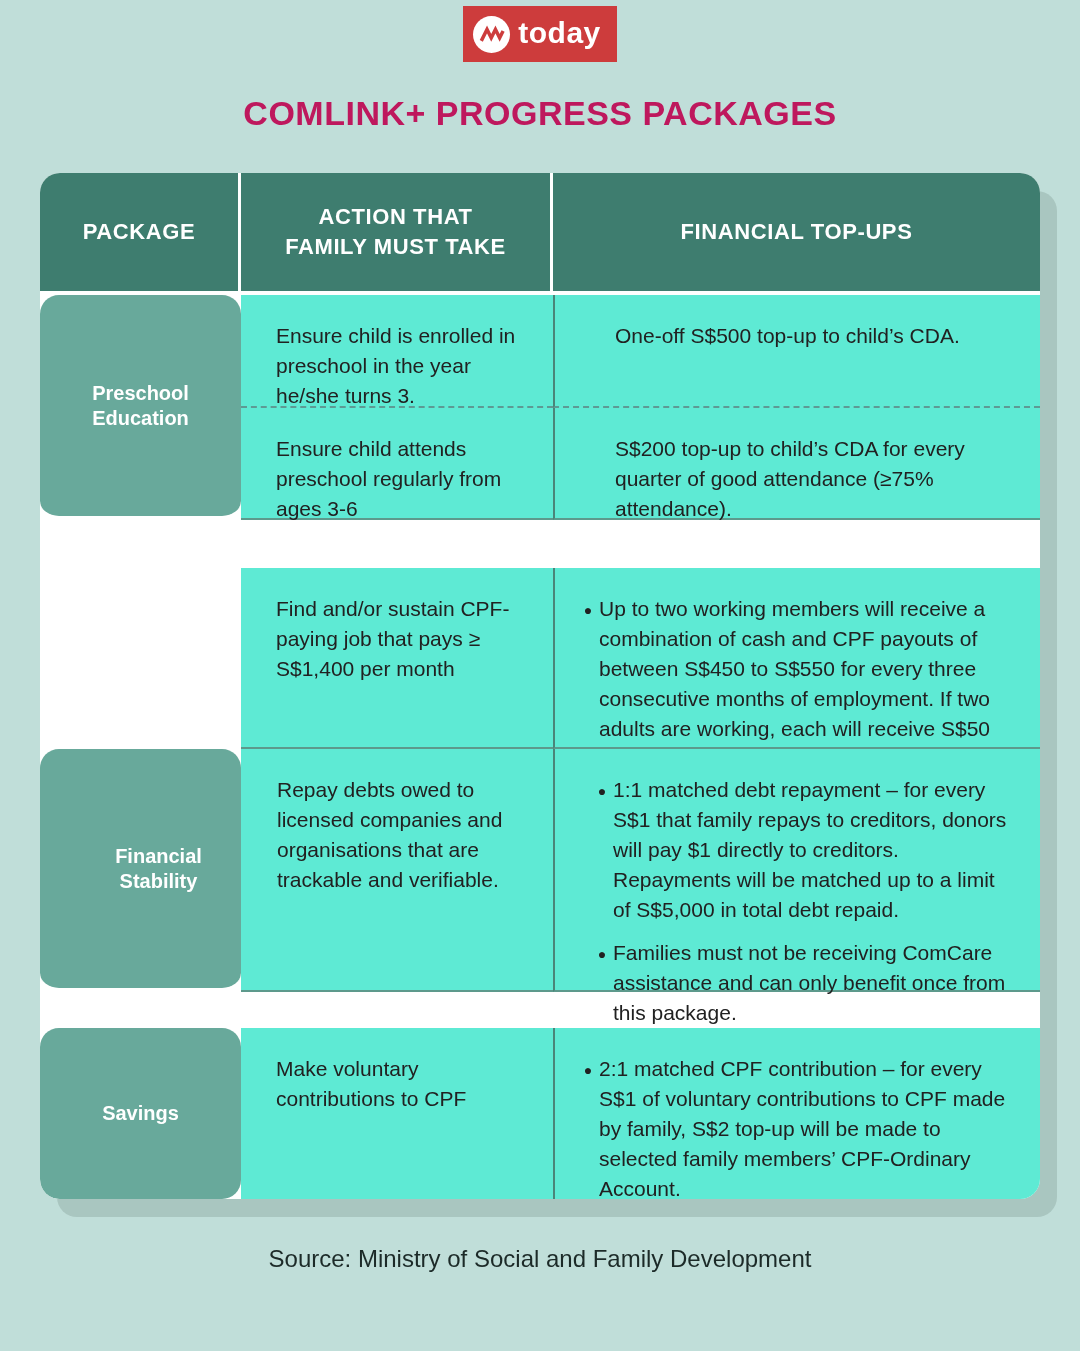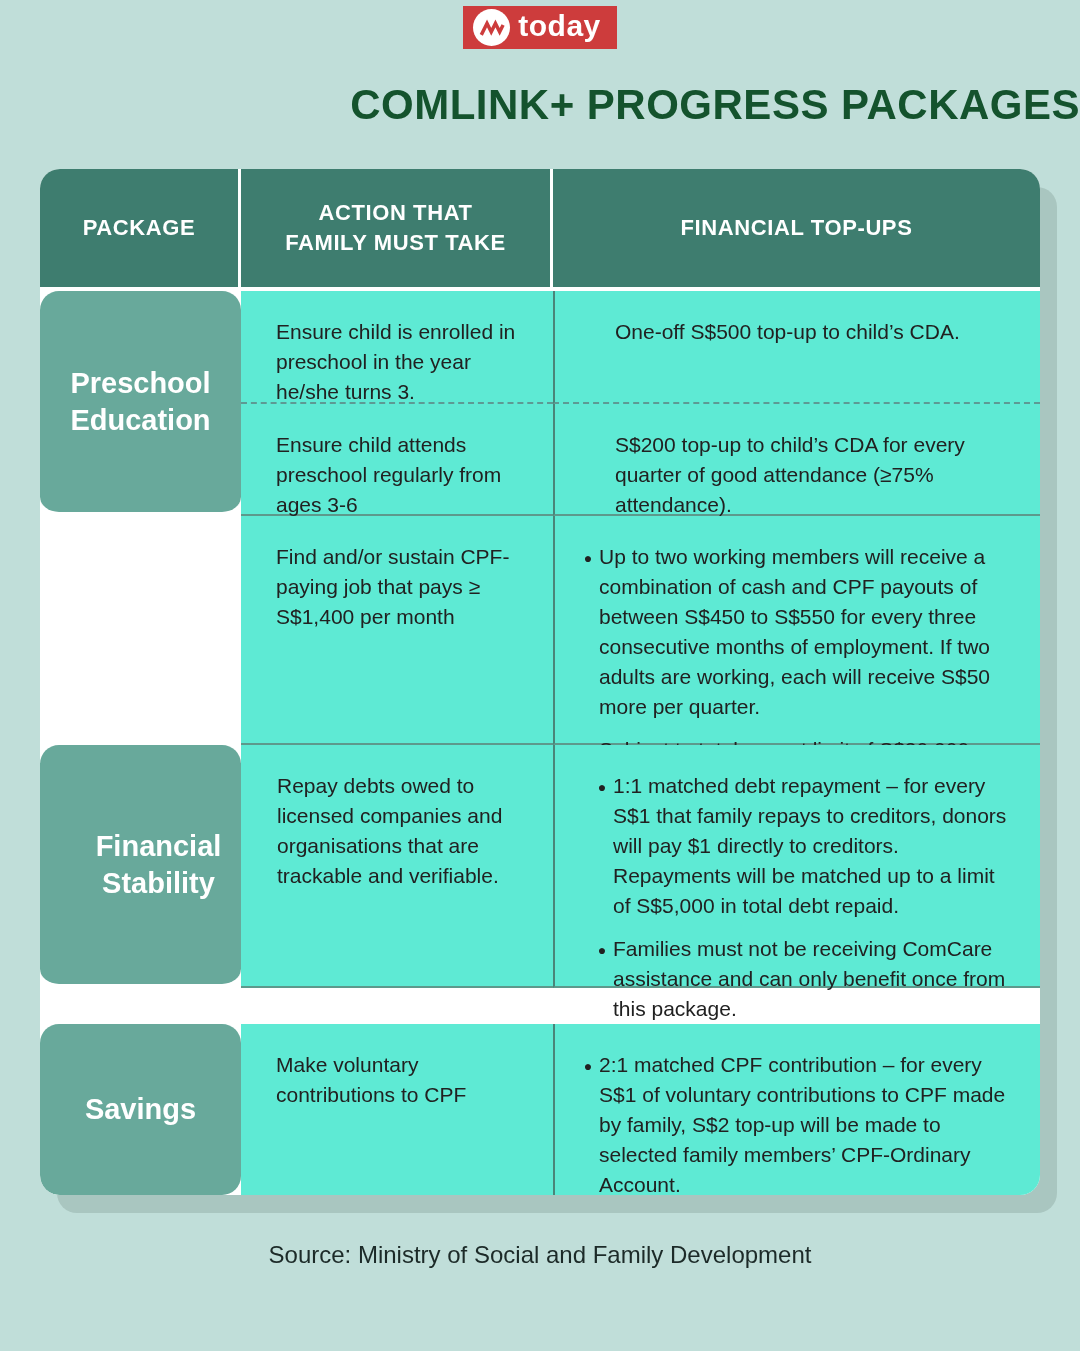--- a/index.html
+++ b/index.html
@@ -13,21 +13,21 @@
     font-family: "Liberation Sans", sans-serif;
     overflow: hidden;
   }
   .logo-row {
     display: flex;
     justify-content: center;
     padding-top: 6px;
   }
   .logo {
     background: #cd3c3c;
-    height: 43px;
+    height: 56px;
     display: flex;
     align-items: center;
     padding: 0 16px 0 10px;
   }
   .logo-circle {
     width: 37px;
     height: 37px;
     border-radius: 50%;
     background: #ffffff;
     display: flex;
@@ -38,25 +38,25 @@
   }
   .logo-text {
     color: #ffffff;
     font-size: 30px;
     font-weight: bold;
     letter-spacing: 0.5px;
     padding-bottom: 3px;
   }
   .title {
     margin: 32px 0 0;
-    text-align: right;
-    font-size: 42px;
+    text-align: center;
+    font-size: 34px;
     font-weight: bold;
     letter-spacing: 0.5px;
-    color: #14532d;
+    color: #be185d;
   }
   .pkg-table {
     width: 1000px;
     margin: 40px auto 0;
     display: grid;
     grid-template-columns: 201px 312px 487px;
     grid-template-rows: 122px 113px 112px 229px 243px 207px;
     background: #ffffff;
     border-radius: 20px;
     overflow: hidden;
@@ -76,21 +76,21 @@
     text-align: center;
     white-space: pre-line;
     line-height: 1.35;
     border-bottom: 4px solid #ffffff;
   }
   .th-div { border-right: 3px solid #ffffff; }
   .pkg {
     background: #68a99b;
     color: #ffffff;
     font-weight: bold;
-    font-size: 29px;
+    font-size: 20px;
     line-height: 1.25;
     display: flex;
     align-items: center;
     justify-content: center;
     text-align: center;
     white-space: pre-line;
     border-bottom: 4px solid #ffffff;
     border-radius: 19px;
   }
   .pkg-last { border-bottom: none; }
@@ -115,21 +115,21 @@
   .bullet {
     width: 22px;
     flex: none;
     text-align: center;
     font-size: 14px;
     padding-top: 6px;
     color: #212121;
   }
   
   .gr1 { grid-row: 1; } .gr2 { grid-row: 2; } .gr3 { grid-row: 3; }
-  .gr4 { grid-row: 4; } .gr5 { grid-row: 5; padding-left: 36px; } .gr6 { grid-row: 6; margin-top: 36px; }
+  .gr4 { grid-row: 4; margin-top: 48px; } .gr5 { grid-row: 5; padding-left: 36px; } .gr6 { grid-row: 6; margin-top: 36px; }
   .gc1 { grid-column: 1; } .gc2 { grid-column: 2; } .gc3 { grid-column: 3; }
   .span-preschool { grid-row: 2 / span 2; grid-column: 1; }
   .source {
     margin-top: 46px;
     text-align: center;
     font-size: 24px;
     color: #1c2a28;
   }
 </style>
 </head>

